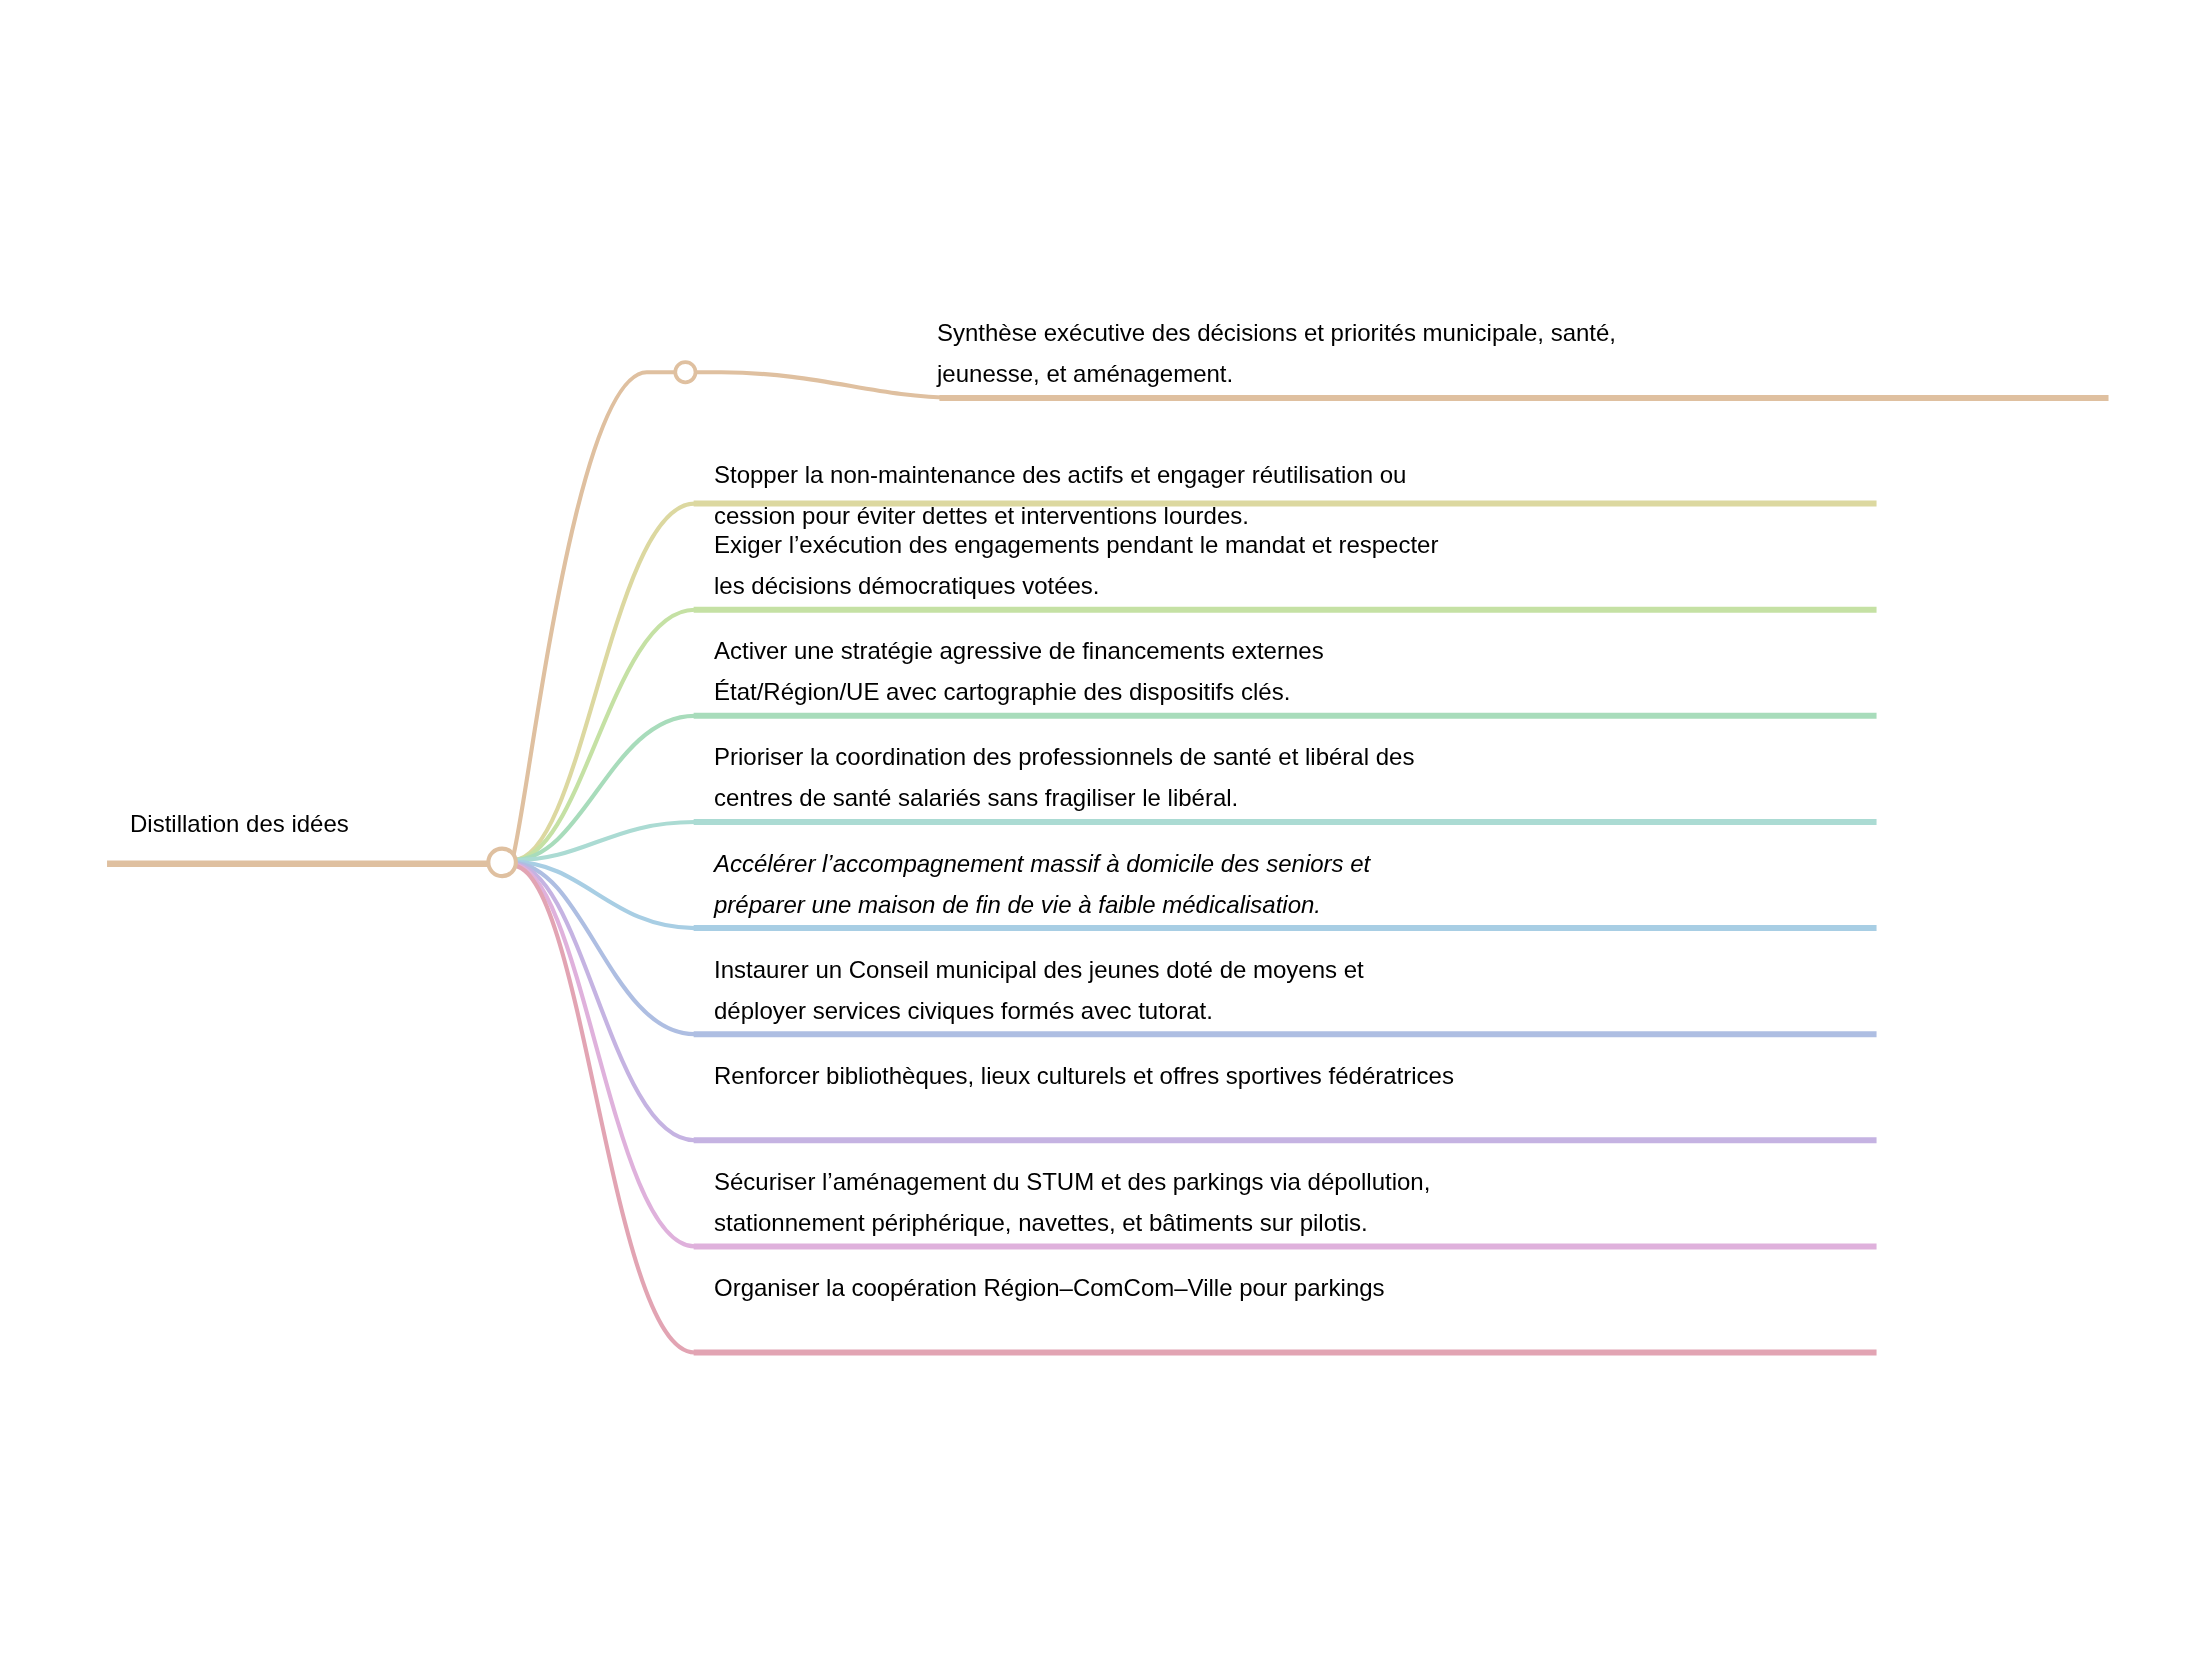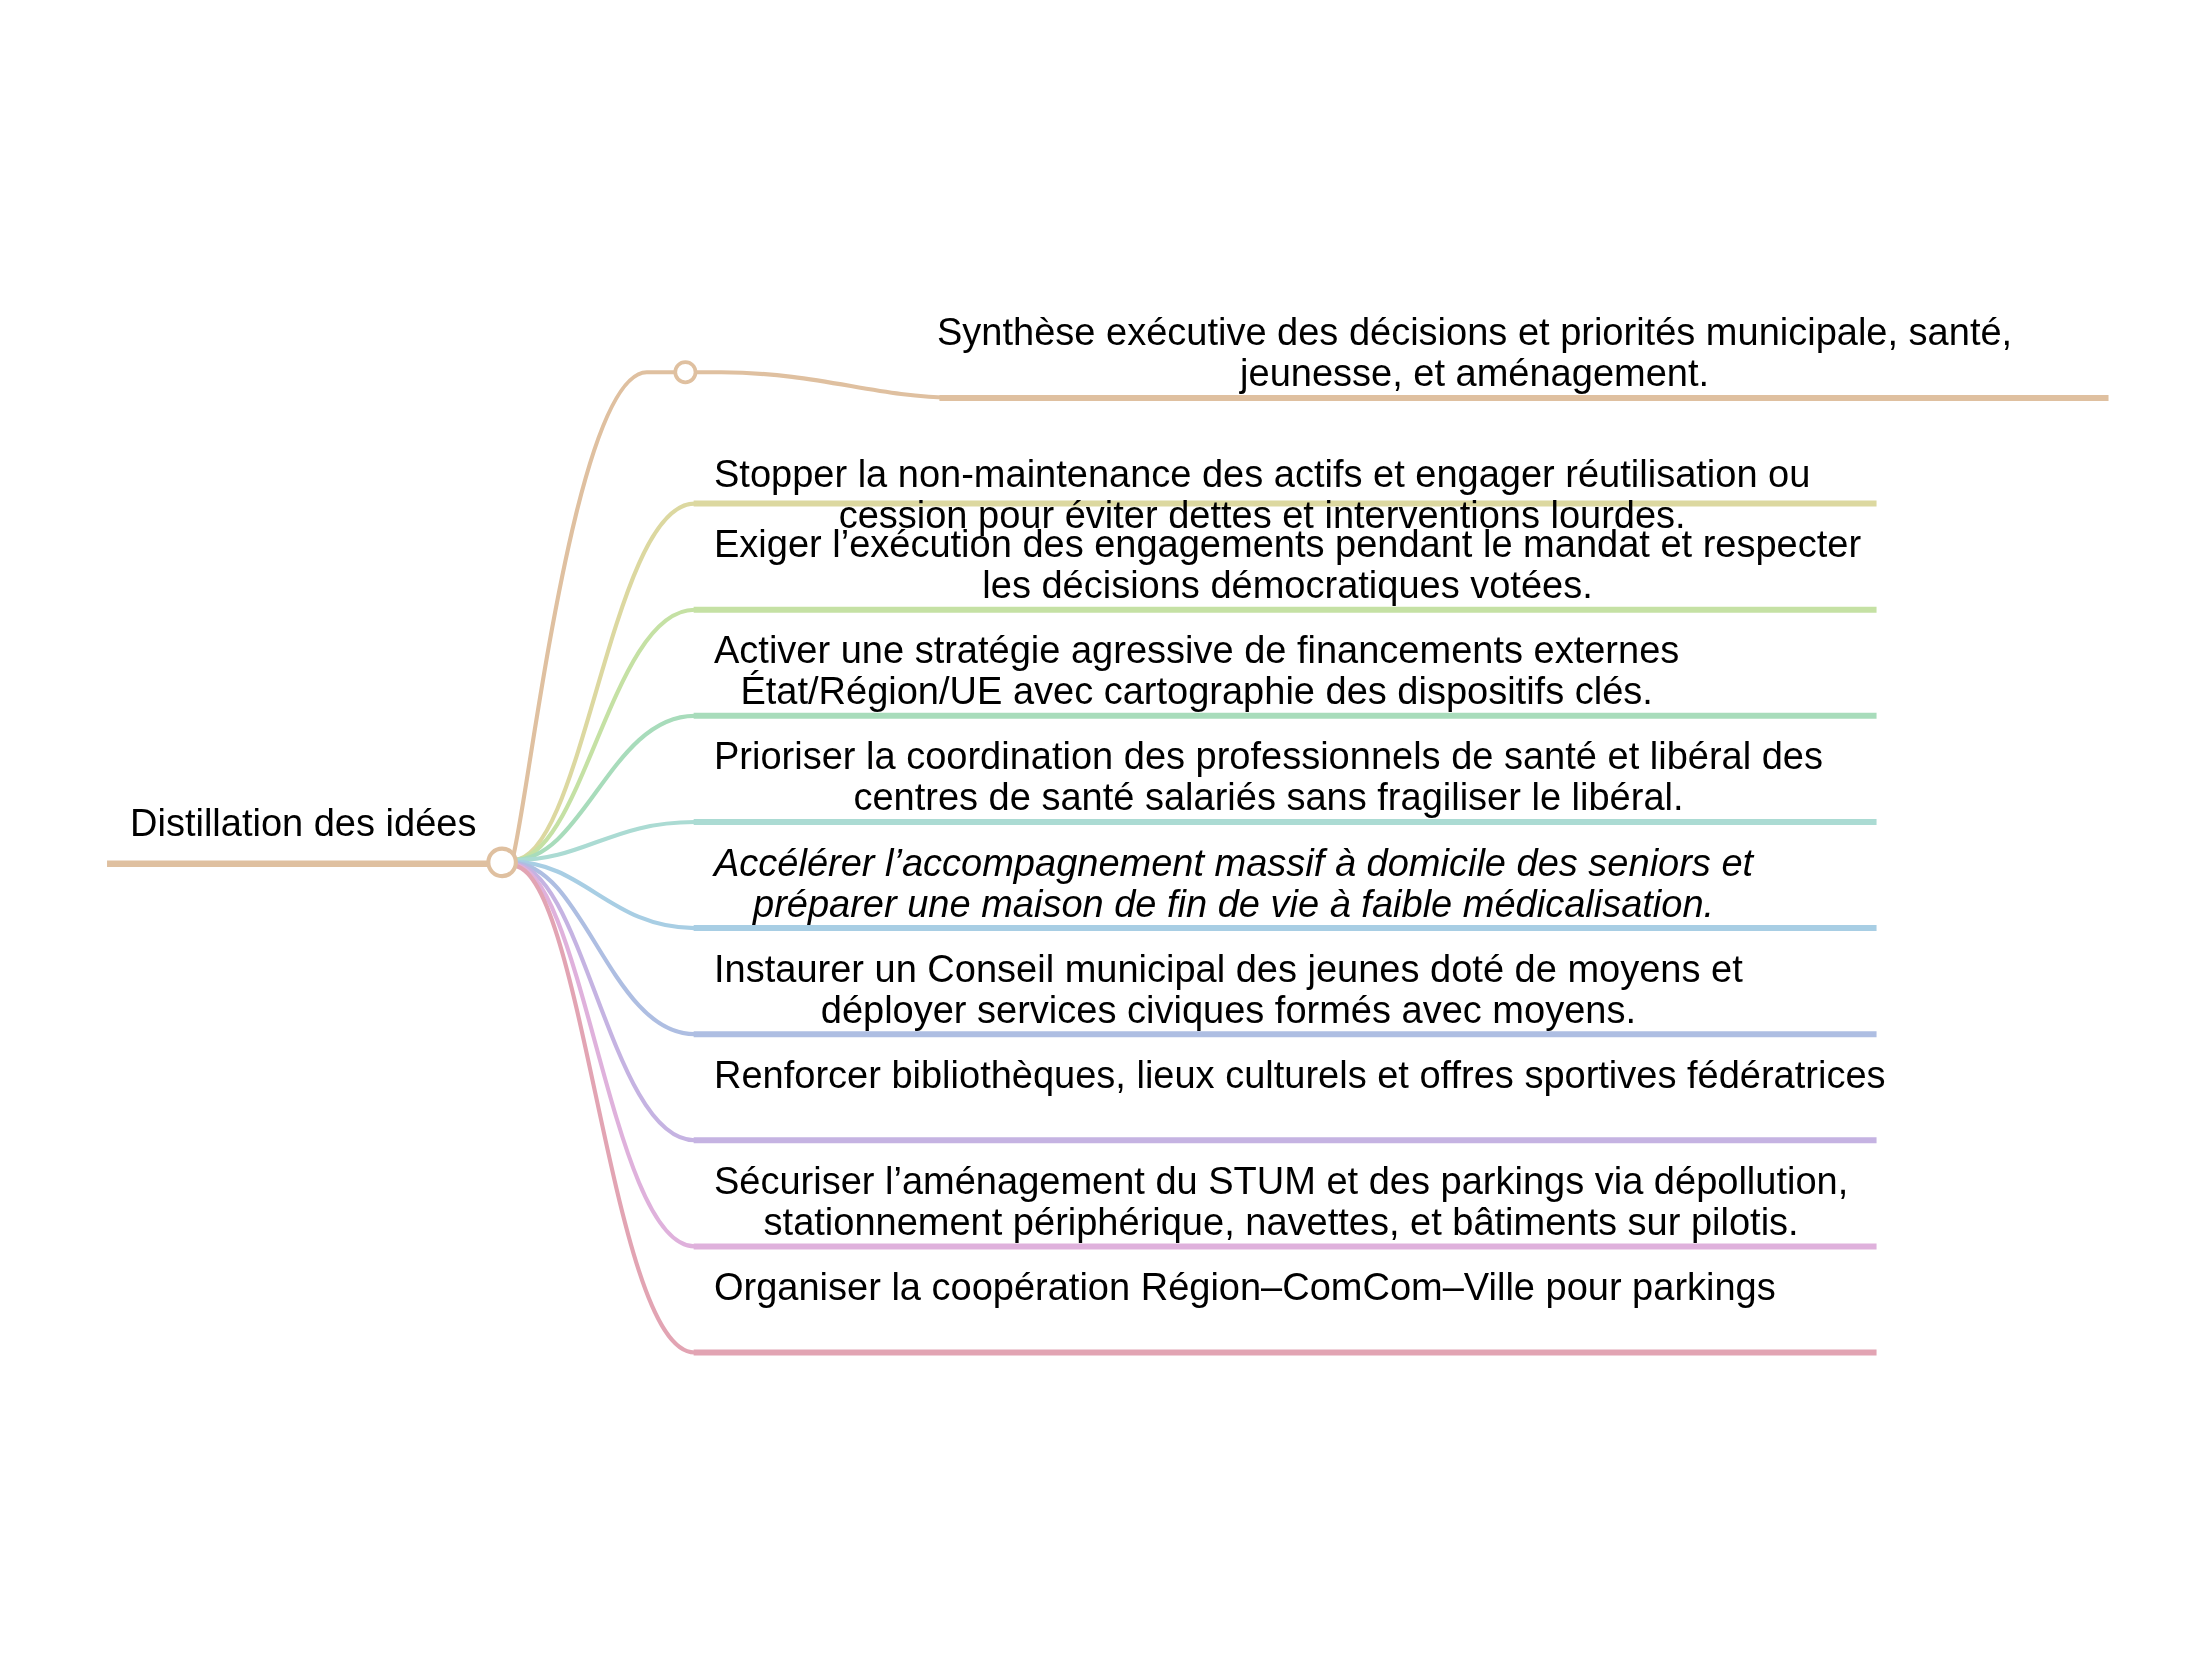--- a/index.html
+++ b/index.html
@@ -19,26 +19,25 @@
   }
   svg.links {
     position: absolute;
     left: 0;
     top: 0;
     width: 2205px;
     height: 1654px;
   }
   .node-label {
     position: absolute;
-    font-size: 38px;
+    font-size: 24px;
     line-height: 41px;
     font-weight: 400;
     color: #000000;
     letter-spacing: 0px;
-    text-align: center;
   }
   .node-label .line {
     white-space: nowrap;
   }
 </style>
 </head>
 <body>
 
 <div class="canvas">
 
@@ -109,21 +108,21 @@
     <div class="line">centres de santé salariés sans fragiliser le libéral.</div>
   </div>
 
   <div class="node-label" style="left:714px; top:843px;font-style:italic;">
     <div class="line">Accélérer l’accompagnement massif à domicile des seniors et</div>
     <div class="line">préparer une maison de fin de vie à faible médicalisation.</div>
   </div>
 
   <div class="node-label" style="left:714px; top:949px;">
     <div class="line">Instaurer un Conseil municipal des jeunes doté de moyens et</div>
-    <div class="line">déployer services civiques formés avec moyens.</div>
+    <div class="line">déployer services civiques formés avec tutorat.</div>
   </div>
 
   <div class="node-label" style="left:714px; top:1055px;">
     <div class="line">Renforcer bibliothèques, lieux culturels et offres sportives fédératrices</div>
   </div>
 
   <div class="node-label" style="left:714px; top:1161px;">
     <div class="line">Sécuriser l’aménagement du STUM et des parkings via dépollution,</div>
     <div class="line">stationnement périphérique, navettes, et bâtiments sur pilotis.</div>
   </div>

